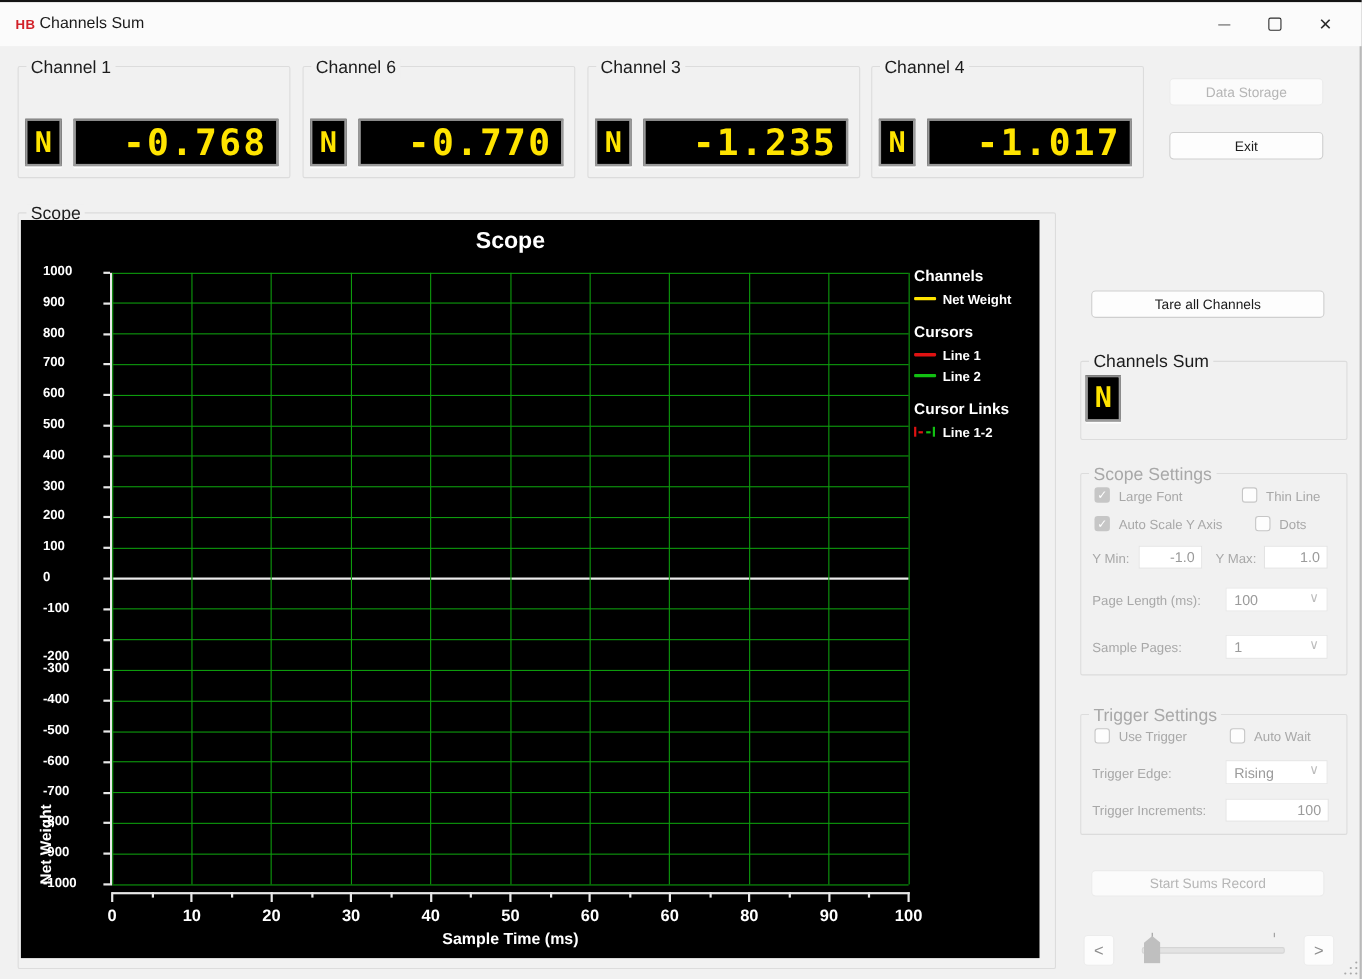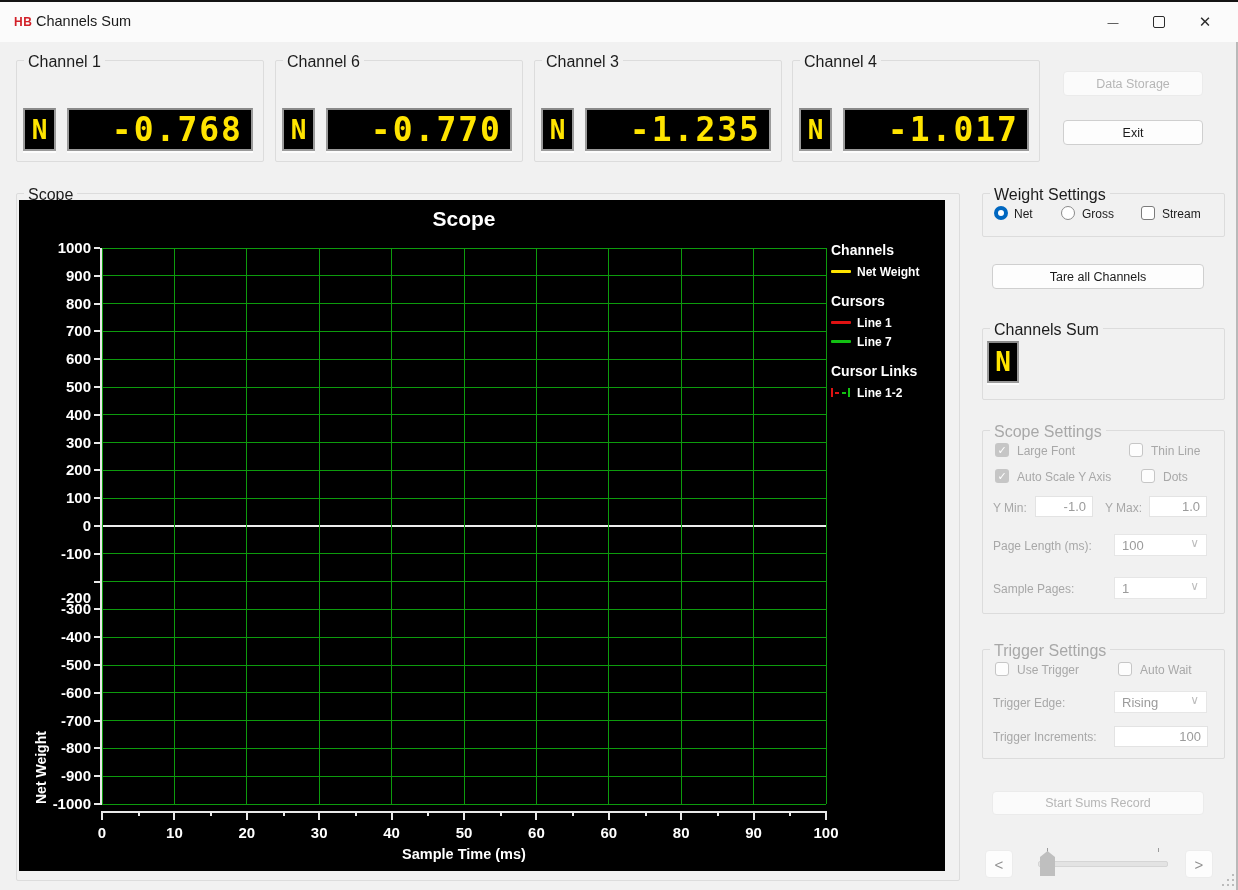--- a/index.html
+++ b/index.html
@@ -48,21 +48,21 @@
   #scope-black{position:absolute;left:2px;top:6px;width:926px;height:671px;background:#000;}
   #chart-title{position:absolute;left:83px;top:7px;width:724px;text-align:center;color:#fff;font-size:21px;font-weight:bold;}
   #chart-ylabel{position:absolute;left:14px;top:48px;height:556px;display:flex;align-items:center;
                 writing-mode:vertical-rl;transform:rotate(180deg);color:#fff;font-weight:bold;font-size:14px;}
   #plot{position:absolute;left:83px;top:48px;width:724px;height:556px;}
   .vgrid{position:absolute;top:0;width:1px;height:100%;background:#0d9b0d;}
   .hgrid{position:absolute;left:0;width:100%;height:1px;background:#0d9b0d;}
   .zero-line{position:absolute;left:0;width:100%;height:2px;background:#ececec;}
   .yaxis-line{position:absolute;left:81px;top:48px;width:2px;height:557px;background:#e8e8e8;}
   .ytick{position:absolute;width:6px;height:2px;background:#e8e8e8;}
-  .ytick-label{position:absolute;width:52px;text-align:right;color:#fff;font-size:15px;font-weight:600;}
+  .ytick-label{position:absolute;width:52px;text-align:left;color:#fff;font-size:12px;font-weight:600;}
   .xaxis-line{position:absolute;left:83px;top:611px;width:725px;height:2px;background:#e8e8e8;}
   .xtick{position:absolute;top:611px;width:2px;height:9px;background:#e8e8e8;}
   .xtick.minor{height:5px;}
   .xtick-label{position:absolute;top:624px;width:40px;text-align:center;color:#fff;font-size:15px;font-weight:600;}
   #chart-xlabel{position:absolute;left:83px;top:646px;width:724px;text-align:center;color:#fff;font-weight:bold;font-size:14.5px;}
   #legend{position:absolute;left:812px;top:42px;color:#fff;}
   .lg-header{font-size:14px;font-weight:bold;margin:12px 0 4px 0;}
   .lg-header:first-child{margin-top:0;}
   .lg-item{display:flex;align-items:center;height:19px;font-size:12px;font-weight:bold;}
   .lg-swatch{width:20px;height:3px;border-radius:1px;margin-right:6px;flex:none;}
@@ -169,21 +169,21 @@
             <div class="lg-swatch" style="background: rgb(255, 228, 0);"></div>
             <span>Net Weight</span>
           </div>
           <div class="lg-header">Cursors</div>
           <div class="lg-item">
             <div class="lg-swatch" style="background: rgb(224, 18, 18);"></div>
             <span>Line 1</span>
           </div>
           <div class="lg-item">
             <div class="lg-swatch" style="background: rgb(18, 192, 18);"></div>
-            <span>Line 7</span>
+            <span>Line 2</span>
           </div>
           <div class="lg-header">Cursor Links</div>
           <div class="lg-item">
             <div class="lg-link">
               <i style="left: 0px; top: 0px; width: 2px; height: 9px; background: rgb(224, 18, 18);"></i>
               <i style="left: 4px; top: 4px; width: 4px; height: 2px; background: rgb(224, 18, 18);"></i>
               <i style="left: 11px; top: 4px; width: 4px; height: 2px; background: rgb(18, 192, 18);"></i>
               <i style="left: 17px; top: 0px; width: 2px; height: 9px; background: rgb(18, 192, 18);"></i>
             </div>
             <span>Line 1-2</span>
@@ -259,29 +259,20 @@
         <div class="xtick minor" style="left: 335.9px;"></div>
         <div class="xtick minor" style="left: 408.3px;"></div>
         <div class="xtick minor" style="left: 480.7px;"></div>
         <div class="xtick minor" style="left: 553.1px;"></div>
         <div class="xtick minor" style="left: 625.5px;"></div>
         <div class="xtick minor" style="left: 697.9px;"></div>
         <div class="xtick minor" style="left: 770.3px;"></div>
       </div>
   </div>
 
-  <div class="group" style="left:982px;top:191px;width:241px;height:42px;">
-    <span class="group-label">Weight Settings</span>
-    <span class="radio sel" style="left:11px;top:12px;"></span>
-    <span class="ctl-label" style="left:31px;top:13px;">Net</span>
-    <span class="radio unsel" style="left:78px;top:12px;"></span>
-    <span class="ctl-label" style="left:99px;top:13px;">Gross</span>
-    <span class="cb en" style="left:158px;top:12px;"></span>
-    <span class="ctl-label" style="left:179px;top:13px;">Stream</span>
-  </div>
 
   <div class="btn" style="left:992px;top:262px;width:212px;height:25px;border-color:#cfcfcf;">Tare all Channels</div>
 
   <div class="group" style="left:982px;top:326px;width:241px;height:70px;">
     <span class="group-label">Channels Sum</span>
     <div class="lcd lcd-n" style="left:4px;top:12px;width:32px;height:42px;">N</div>
   </div>
 
   <div class="group disabled" style="left:982px;top:428px;width:241px;height:182px;">
     <span class="group-label">Scope Settings</span>

